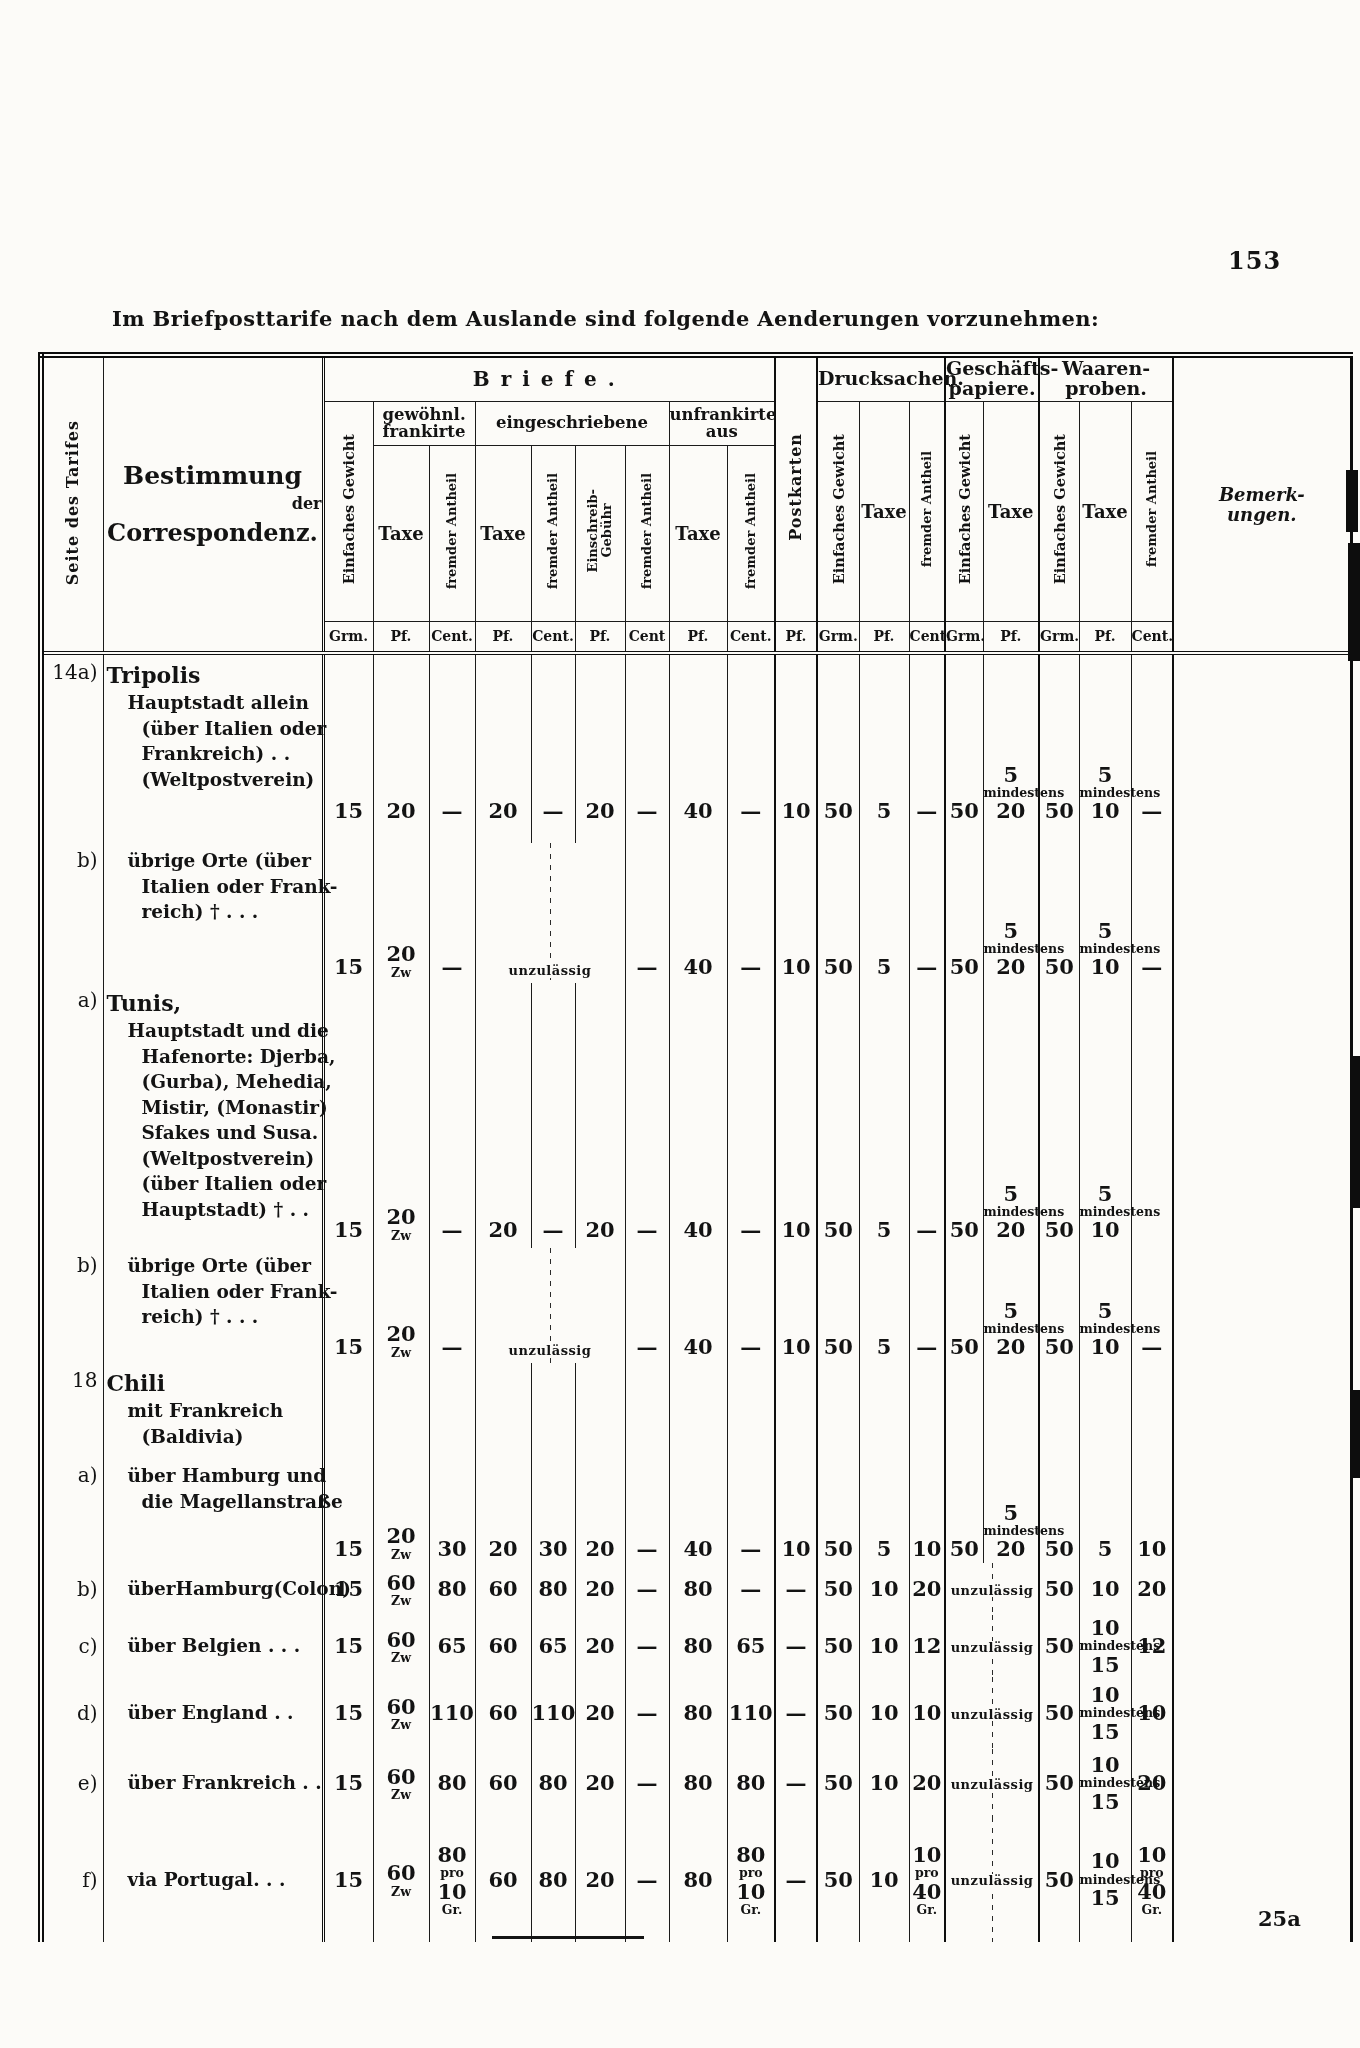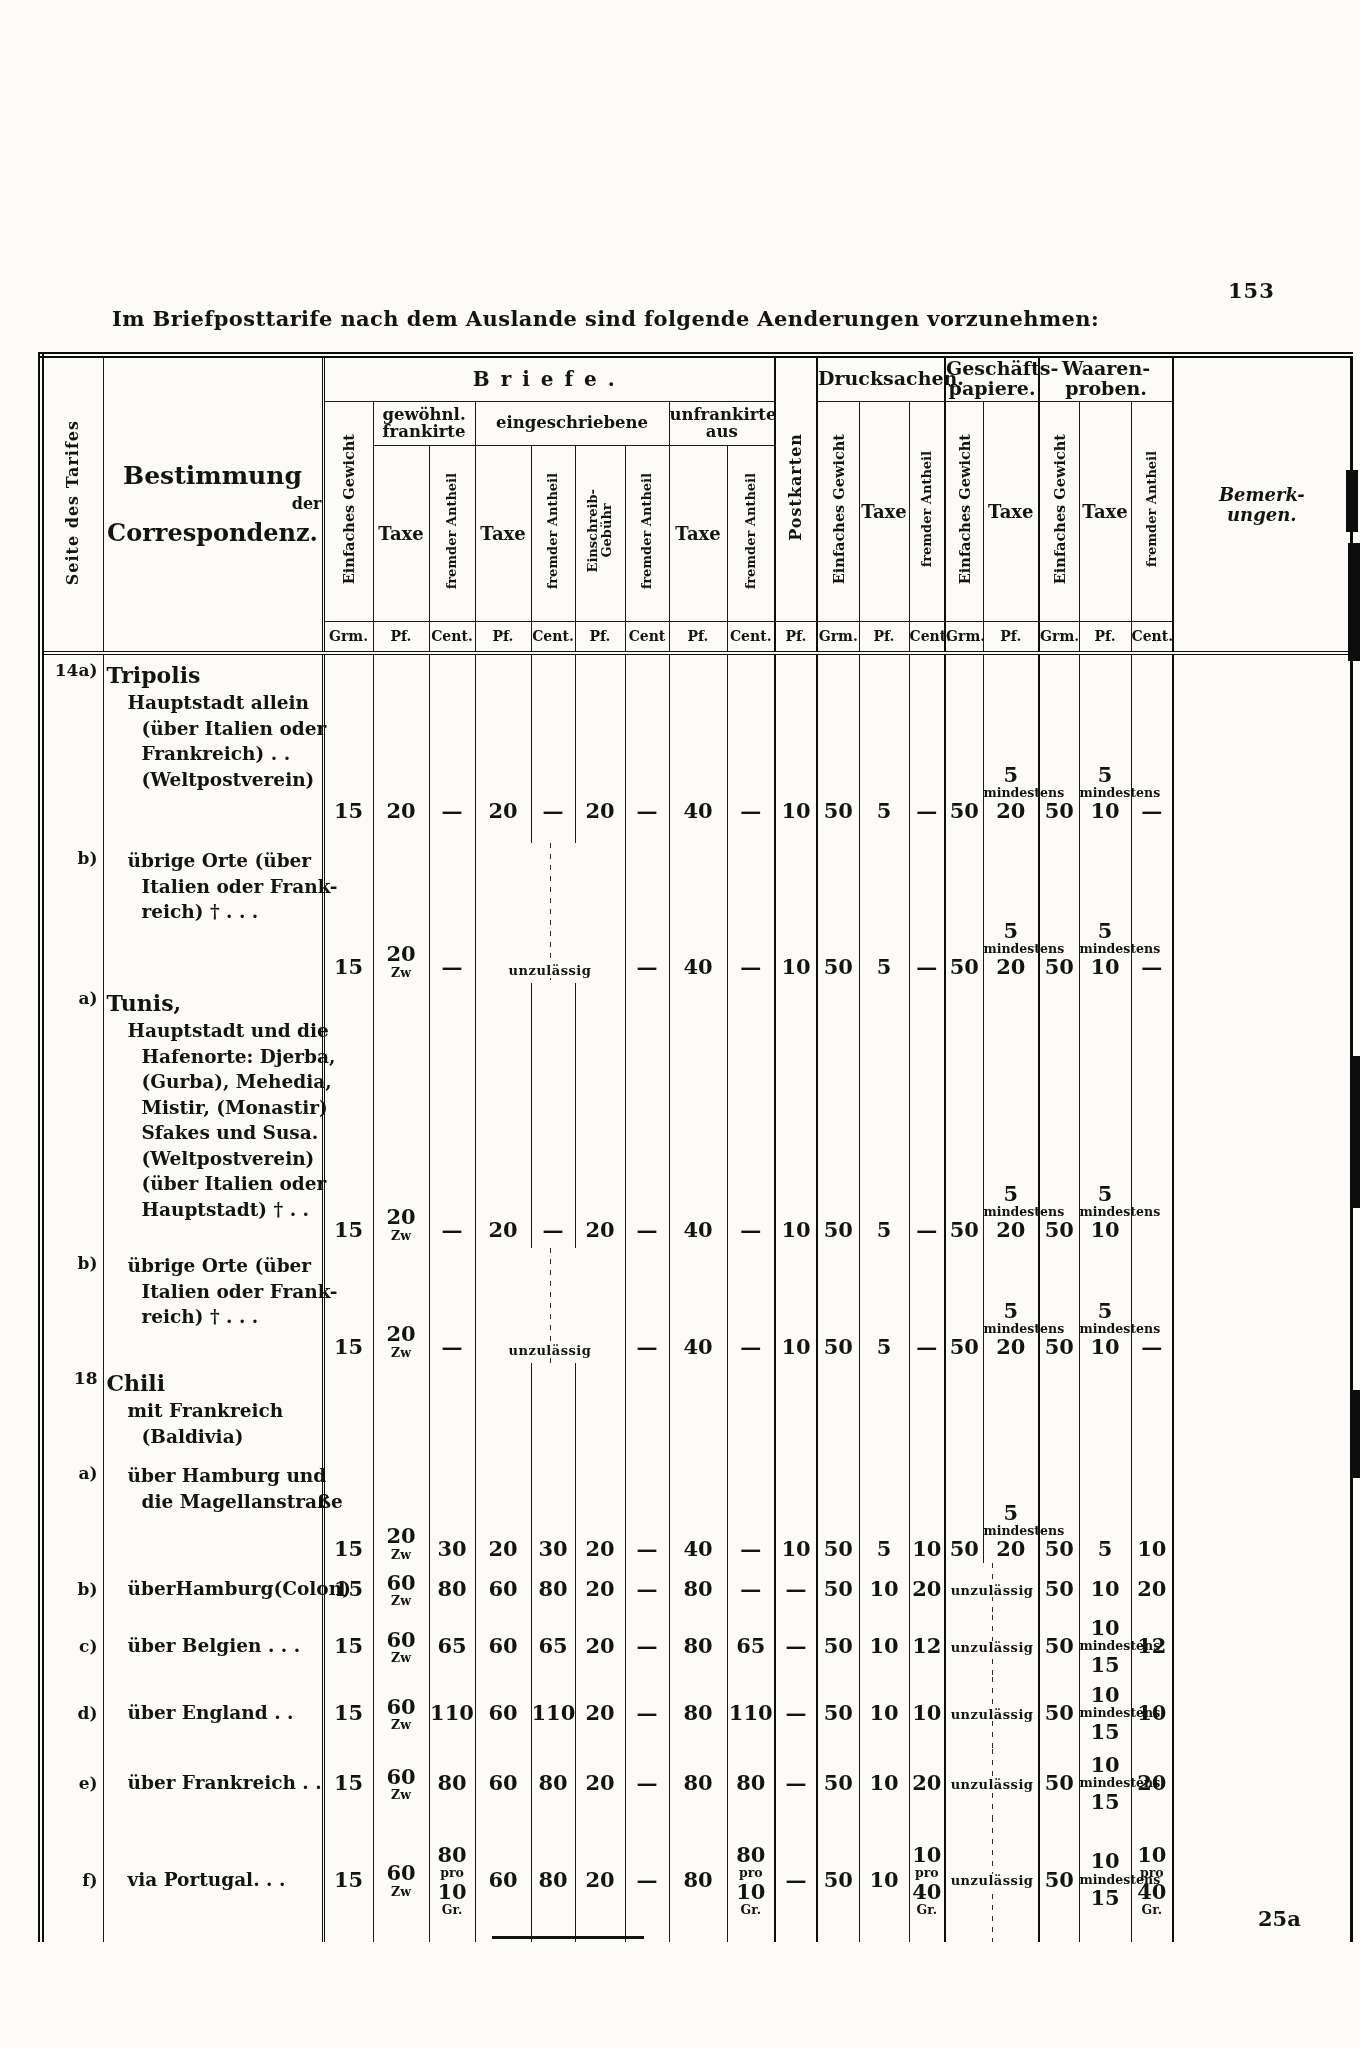--- a/index.html
+++ b/index.html
@@ -3,21 +3,21 @@
 <meta charset="utf-8">
 <style>
   html,body{margin:0;padding:0;}
   body{
     width:1360px;height:2048px;position:relative;overflow:hidden;
     background:#fcfbf8;color:#131313;
     font-family:"DejaVu Serif","Liberation Serif",serif;
     -webkit-font-smoothing:antialiased;
   }
   .abs{position:absolute;}
-  #page-number{top:246px;left:1228px;font-size:21px;font-weight:700;letter-spacing:1px;margin-top:32px;}
+  #page-number{top:246px;left:1228px;font-size:24px;font-weight:700;letter-spacing:1px;}
   #intro-line{top:306px;left:112px;width:1100px;font-size:21px;font-weight:700;letter-spacing:.4px;}
   #footer-mark{top:1906px;left:1258px;font-size:21px;font-weight:700;}
   #footnote-rule{top:1936px;left:492px;width:152px;height:3px;background:#141414;}
   .artifact{background:#0d0d0d;}
 
   
   #tariff-table{
     position:absolute;left:38px;top:352px;
     border-collapse:collapse;table-layout:fixed;width:1310px;
     border-left:6px double #0c0c0c;
@@ -43,21 +43,21 @@
   .rot.med{font-size:14.5px;}
   .rot.sml{font-size:13px;}
   #briefe-header{letter-spacing:11px;font-size:20px;}
   .corner-cell{vertical-align:middle;}
   #bestimmung-1{font-size:25px;display:block;line-height:1.2;}
   #bestimmung-2{font-size:16px;display:block;line-height:1.6;text-align:right;}
   #bestimmung-3{font-size:24px;display:block;line-height:1.3;}
   .bem-head{font-size:18px;white-space:pre-line;line-height:1.1;font-style:italic;}
   
   tbody td{border-top:none;border-bottom:none;vertical-align:middle;}
-  td.num{font-size:17px;font-weight:700;text-align:right;padding-right:5px;}
+  td.num{font-size:20px;font-weight:400;text-align:right;padding-right:5px;}
   td.name{text-align:left;}
   .nline{font-size:18.5px;font-weight:700;white-space:nowrap;line-height:1.38;}
   .nline.nbig{font-size:22px;}
   .ind0{padding-left:3px;}.ind1{padding-left:24px;}.ind2{padding-left:38px;}
   td.val{text-align:center;}
   .vnum{font-size:21px;font-weight:700;line-height:1.12;}
   .vnote{font-size:12.5px;font-weight:700;line-height:1.05;}
   tr.vab td.val{vertical-align:bottom;padding-bottom:var(--pb,6px);}
   tr.vab td.num,tr.vab td.name{vertical-align:top;padding-top:5px;}
   tr.vam td{vertical-align:middle;}

